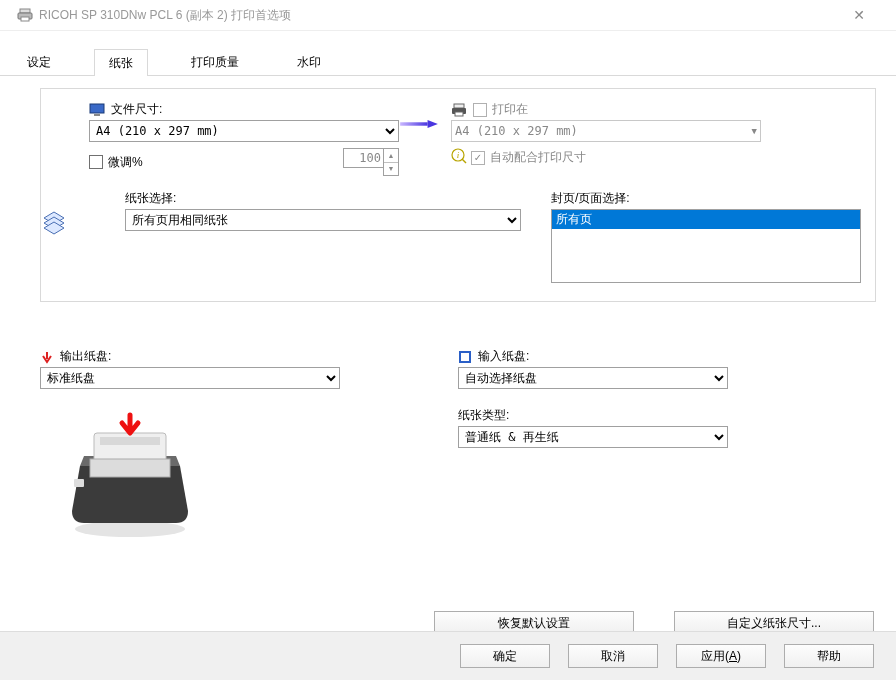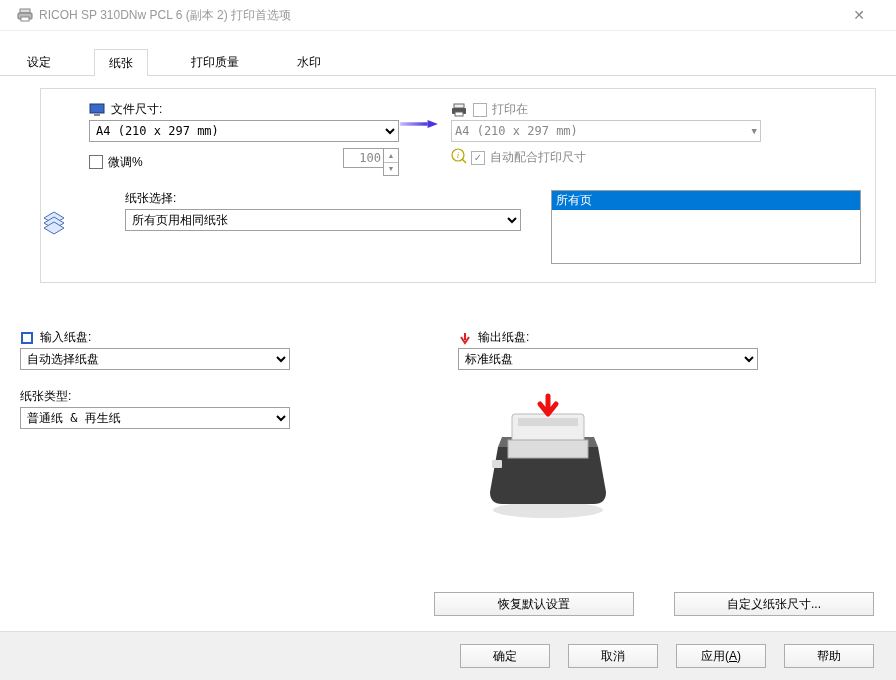--- a/index.html
+++ b/index.html
@@ -176,47 +176,29 @@
               <polygon points="4,20 14,14 24,20 14,26" fill="#dce8ff" stroke="#4a6fb3"></polygon>
             </svg>
         </div>
         <div class="col" style="max-width:430px; margin-left:36px;">
           <div style="margin-bottom:2px;">纸张选择:</div>
           <select>
             <option>所有页用相同纸张</option>
           </select>
         </div>
         <div class="col" style="max-width:310px; margin-left:30px;">
+          <div style="margin-bottom:2px;">封页/页面选择:</div>
           <div class="listbox">
             <div class="item selected">所有页</div>
           </div>
         </div>
       </div>
     </div>
 
     <div class="row" style="margin-top:28px;">
-      <div style="width:50%;">
-        <div class="section-label">
-          <span class="icon">
-            <svg viewBox="0 0 14 14" width="14" height="14">
-                <rect x="2" y="2" width="10" height="10" fill="none" stroke="#2a5fc7" stroke-width="2"></rect>
-              </svg>
-          </span>
-          <span>输入纸盘:</span>
-        </div>
-        <select style="width:270px;">
-          <option>自动选择纸盘</option>
-        </select>
-
-        <div style="margin-top:18px; margin-bottom:2px;">纸张类型:</div>
-        <select style="width:270px;">
-          <option>普通纸 &amp; 再生纸</option>
-        </select>
-      </div>
-
       <div style="width:50%; padding-left:20px;">
         <div class="section-label">
           <span class="icon">
             <svg viewBox="0 0 14 14" width="14" height="14">
                 <path d="M7 2 L7 9 M3 6 L7 12 L11 6" stroke="#d22" stroke-width="2" fill="none"></path>
               </svg>
           </span>
           <span>输出纸盘:</span>
         </div>
         <select style="width:300px;">
@@ -229,20 +211,39 @@
             <path d="M20 55 L120 55 L128 100 Q128 112 116 112 L24 112 Q12 112 12 100 Z" fill="#3b3b3b"></path>
             <path d="M20 55 L120 55 L116 45 L24 45 Z" fill="#6a6a6a"></path>
             <rect x="34" y="22" width="72" height="30" rx="3" fill="#efefef" stroke="#bbb"></rect>
             <rect x="40" y="26" width="60" height="8" fill="#d8d8d8"></rect>
             <rect x="30" y="48" width="80" height="18" fill="#dcdcdc" stroke="#aaa"></rect>
             <path d="M70 4 L70 18 M62 12 L70 22 L78 12" stroke="#e11" stroke-width="5" fill="none" stroke-linecap="round" stroke-linejoin="round"></path>
             <rect x="14" y="68" width="10" height="8" rx="1" fill="#ddd"></rect>
           </svg>
         </div>
       </div>
+
+      <div style="width:50%;">
+        <div class="section-label">
+          <span class="icon">
+            <svg viewBox="0 0 14 14" width="14" height="14">
+                <rect x="2" y="2" width="10" height="10" fill="none" stroke="#2a5fc7" stroke-width="2"></rect>
+              </svg>
+          </span>
+          <span>输入纸盘:</span>
+        </div>
+        <select style="width:270px;">
+          <option>自动选择纸盘</option>
+        </select>
+
+        <div style="margin-top:18px; margin-bottom:2px;">纸张类型:</div>
+        <select style="width:270px;">
+          <option>普通纸 &amp; 再生纸</option>
+        </select>
+      </div>
     </div>
 
     <div style="display:flex; justify-content:flex-end; gap:40px; margin-top:70px; padding-right:2px;">
       <button class="btn btn-wide">恢复默认设置</button>
       <button class="btn btn-wide">自定义纸张尺寸...</button>
     </div>
   </div>
 
   <div class="bottombar">
     <button class="btn">确定</button>

